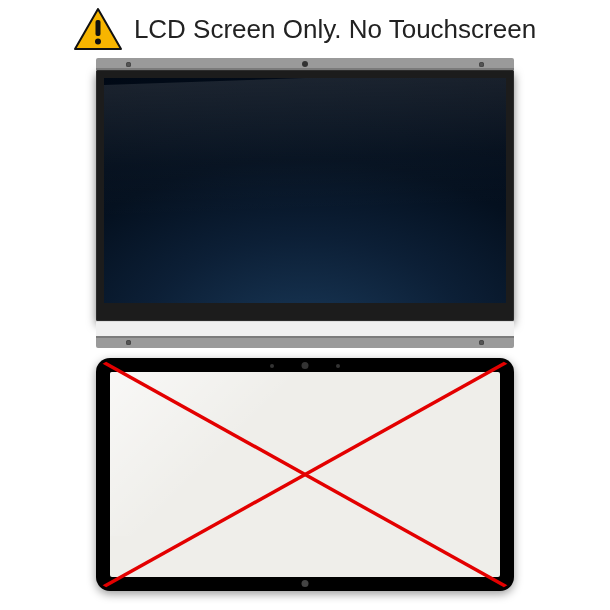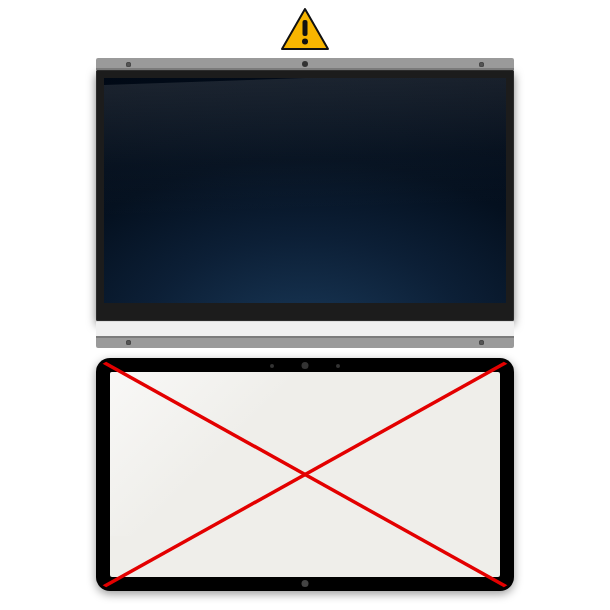--- a/index.html
+++ b/index.html
@@ -147,20 +147,21 @@
 <div class="container">
 
   <div class="header">
     <span class="warn-icon">
       <svg viewBox="0 0 48 42" width="48" height="42">
         <polygon points="24,1 47,41 1,41" fill="#F7B500" stroke="#111" stroke-width="2" stroke-linejoin="round"></polygon>
         <rect x="21.5" y="12" width="5" height="16" rx="2" fill="#111"></rect>
         <circle cx="24" cy="33.5" r="3" fill="#111"></circle>
       </svg>
     </span>
+    <span class="header-text">LCD Screen Only. No Touchscreen</span>
   </div>
 
   <div class="lcd-wrap">
     <div class="lcd-top-bracket">
       <span class="screw"></span>
       <div class="webcam-dot"></div>
       <span class="screw"></span>
     </div>
     <div class="lcd-bezel">
       <div class="lcd-screen">

